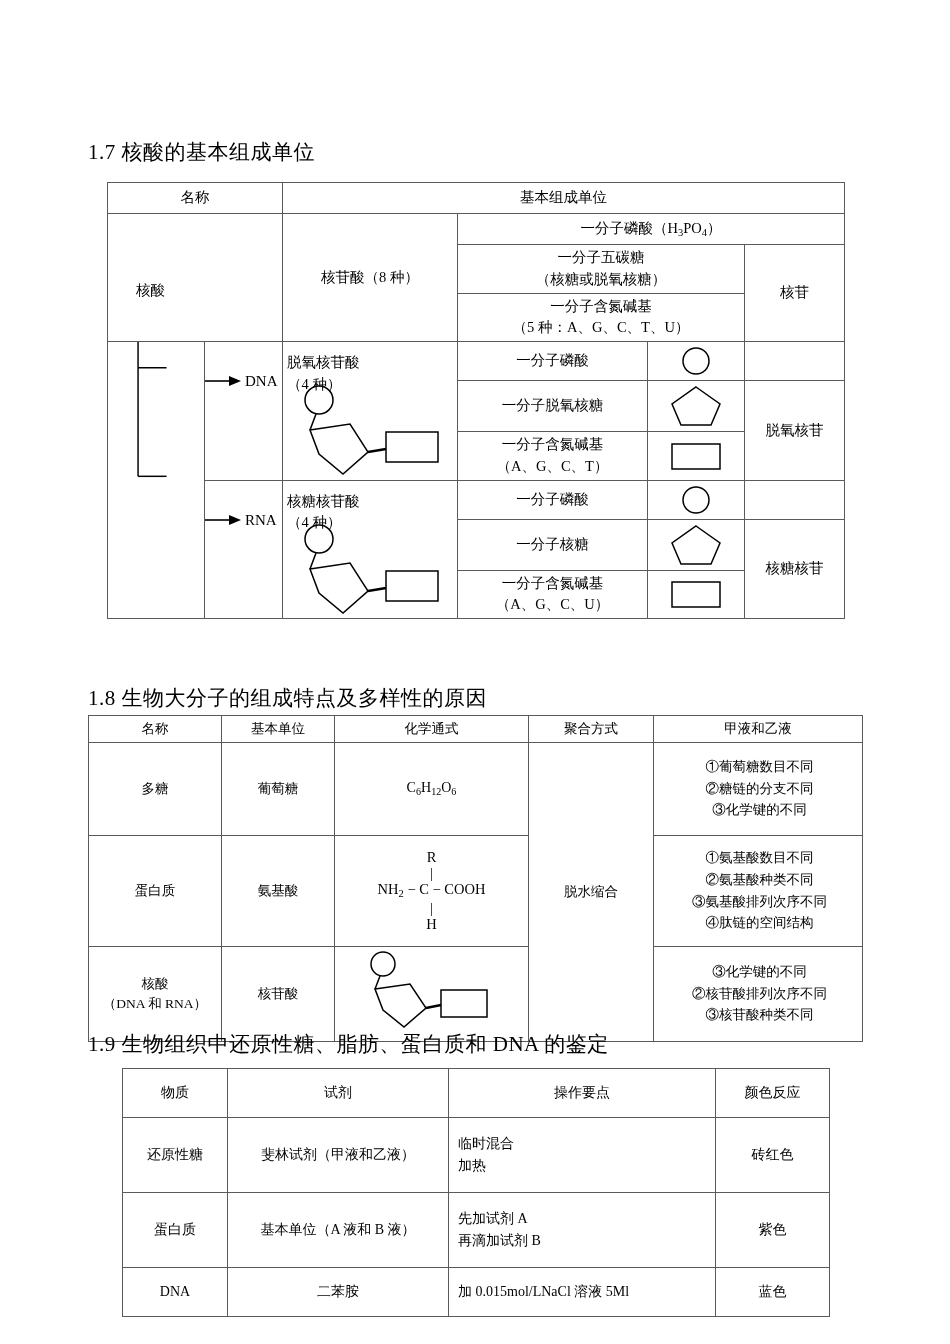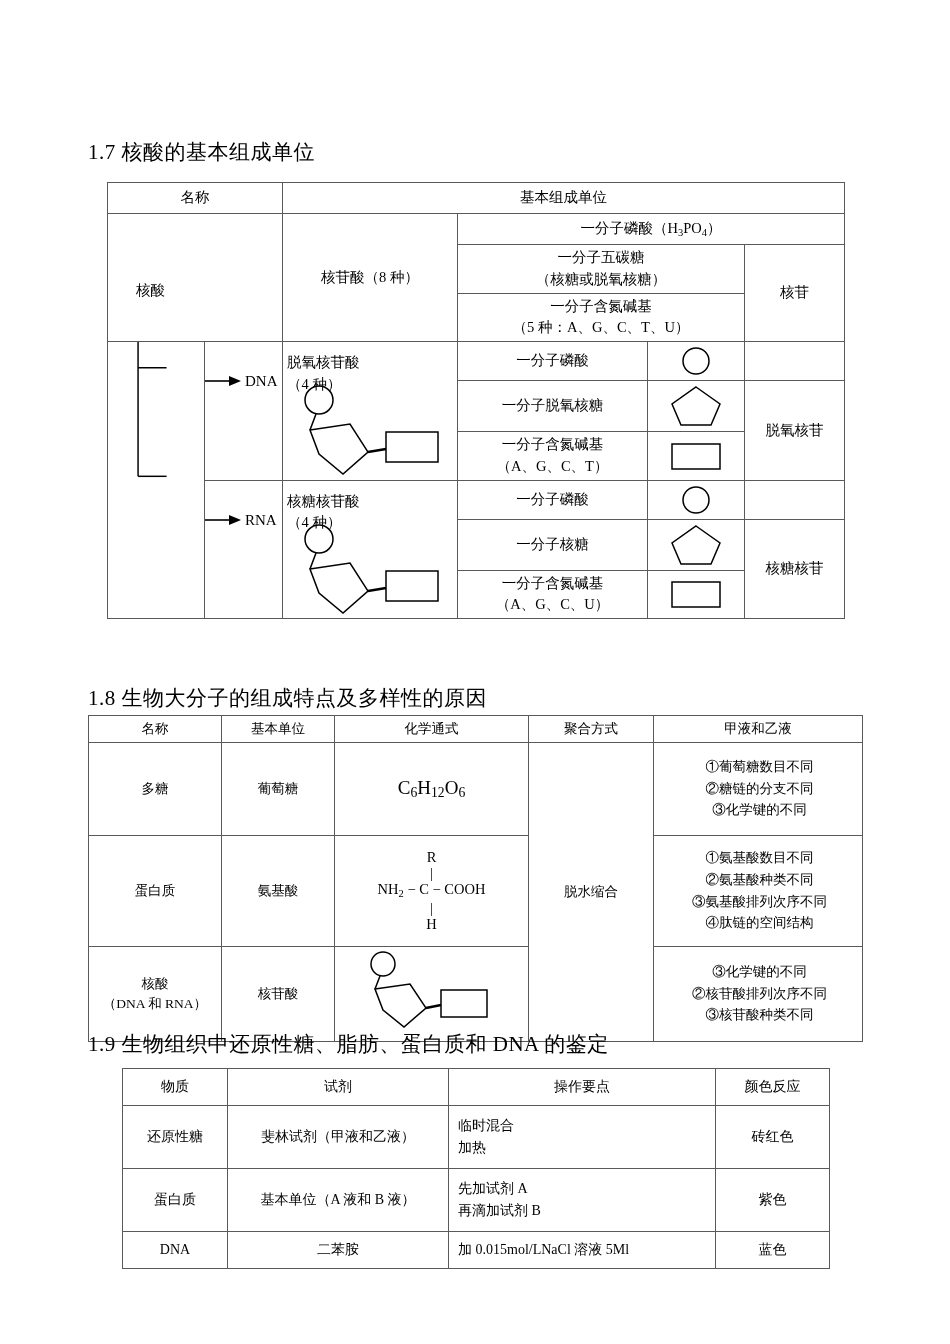--- a/index.html
+++ b/index.html
@@ -128,21 +128,21 @@
   .aa-formula .r-line { letter-spacing: 0; }
   .sub { font-size: 0.72em; vertical-align: -0.25em; }
 
   
   #t19 {
     left: 122px;
     top: 1056px;
     width: 707px;
     font-size: 14px;
   }
-  #t19 td { padding: 6px 6px; height: 24px; }
+  #t19 td { padding: 12px 6px; height: 24px; }
   .leftcell {
     text-align: left !important;
     padding-left: 9px !important;
     line-height: 1.6;
   }
 
   
   #footer {
     position: absolute;
     left: 0;
@@ -324,21 +324,21 @@
         <td>基本单位</td>
         <td>化学通式</td>
         <td>聚合方式</td>
         <td>甲液和乙液</td>
       </tr>
 
       <tr>
         <td style="height:86px">多糖</td>
         <td>葡萄糖</td>
         <td>
-          <span style="font-size:19px">C<span class="sub">6</span>H<span class="sub">12</span>O<span class="sub">6</span></span>
+          <span style="font-size:14px">C<span class="sub">6</span>H<span class="sub">12</span>O<span class="sub">6</span></span>
         </td>
         <td rowspan="3">脱水缩合</td>
         <td class="reasons">
           <div>①葡萄糖数目不同</div>
           <div>②糖链的分支不同</div>
           <div>③化学键的不同</div>
         </td>
       </tr>
 
       <tr>

